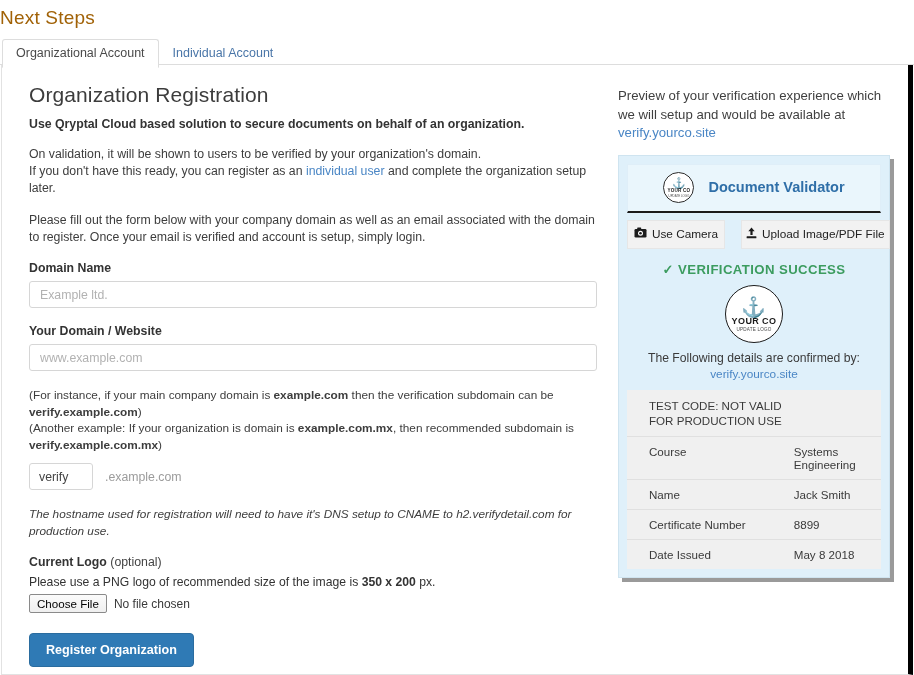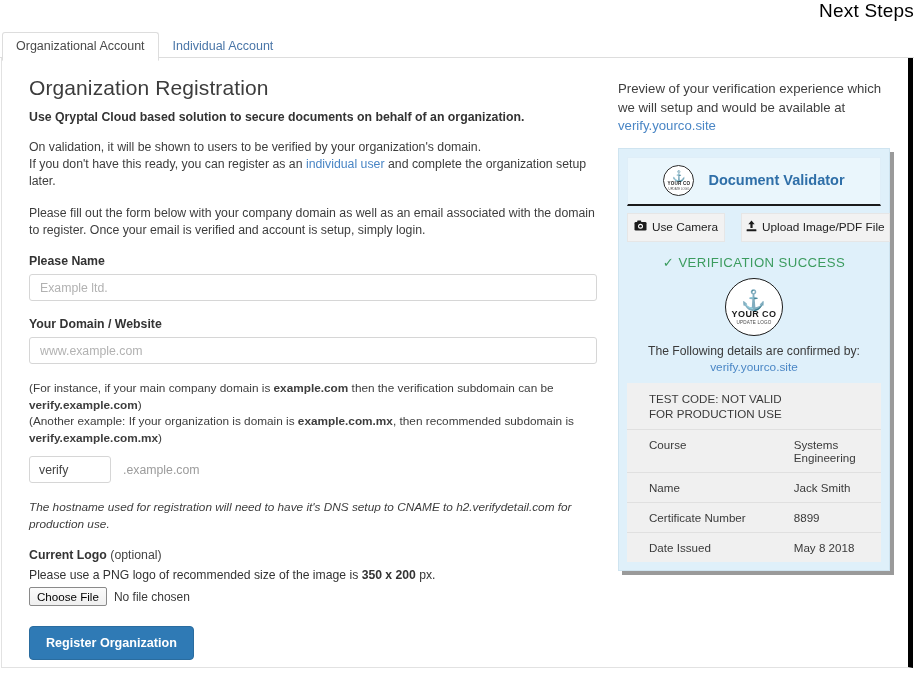--- a/index.html
+++ b/index.html
@@ -8,24 +8,25 @@
     width: 914px; height: 675px;
     background: #ffffff;
     font-family: "Liberation Sans", sans-serif;
     color: #333333;
     overflow: hidden;
   }
   .page { position: relative; width: 914px; height: 675px; background:#fff; }
 
   
   .page-title {
-    text-align: right;
+    text-align: left;
     font-size: 19px;
     font-weight: 400;
-    color: #000000;
+    color: #a16207;
+    padding-top: 7px;
     letter-spacing: 0.2px;
   }
 
   
   .tabs {
     position: relative;
     margin-top: 9px;
     height: 27px;
     border-bottom: 1px solid #dddddd;
     padding-left: 2px;
@@ -113,21 +114,21 @@
   .hint {
     font-size: 11.8px;
     color: #3d3d3d;
     line-height: 16.5px;
     margin: 0 0 10px 0;
   }
   .hint b { font-weight: bold; }
 
   .sub-row { display: flex; align-items: center; margin-bottom: 16px; }
   .sub-input {
-    width: 82px;
+    width: 64px;
     height: 27px;
     border: 1px solid #d6d6d6;
     border-radius: 3px;
     font-size: 12.3px;
     padding: 4px 9px;
     color: #444;
     outline: none;
     font-family: "Liberation Sans", sans-serif;
   }
   .sub-suffix {
@@ -229,21 +230,21 @@
     text-align: center;
     cursor: pointer;
     white-space: nowrap;
     display:flex; align-items:center; justify-content:center; gap:5px;
   }
   .action-btn.cam { flex: 0 0 98px; }
 
   .success {
     text-align: center;
     color: #3c9c5f;
-    font-weight: normal;
+    font-weight: bold;
     font-size: 13.2px;
     letter-spacing: 0.4px;
     margin: 13px 0 8px 0;
   }
   .big-logo-wrap { display: flex; justify-content: center; margin-bottom: 8px; }
   .big-logo {
     width: 58px; height: 58px;
     border-radius: 50%;
     border: 1.6px solid #1c1c1c;
     background: #fff;
@@ -298,21 +299,21 @@
 
       <p class="lead">Use Qryptal Cloud based solution to secure documents on behalf of an organization.</p>
 
       <p class="para">
         <span>On validation, it will be shown to users to be verified by your organization's domain.</span><br>
         <span>If you don't have this ready, you can register as an </span><a class="link">individual user</a><span> and complete the organization setup later.</span>
       </p>
 
       <p class="para">Please fill out the form below with your company domain as well as an email associated with the domain to register. Once your email is verified and account is setup, simply login.</p>
 
-      <div class="label">Please Name</div>
+      <div class="label">Domain Name</div>
       <input class="field field-gap" type="text" placeholder="Example ltd." style="">
 
       <div class="label">Your Domain / Website</div>
       <input class="field field-gap" type="text" placeholder="www.example.com" style="">
 
 
       <p class="hint">
         <span>(For instance, if your main company domain is </span><b>example.com</b><span> then the verification subdomain can be </span><b>verify.example.com</b><span>)</span><br>
         <span>(Another example: If your organization is domain is </span><b>example.com.mx</b><span>, then recommended subdomain is </span><b>verify.example.com.mx</b><span>)</span>
       </p>

